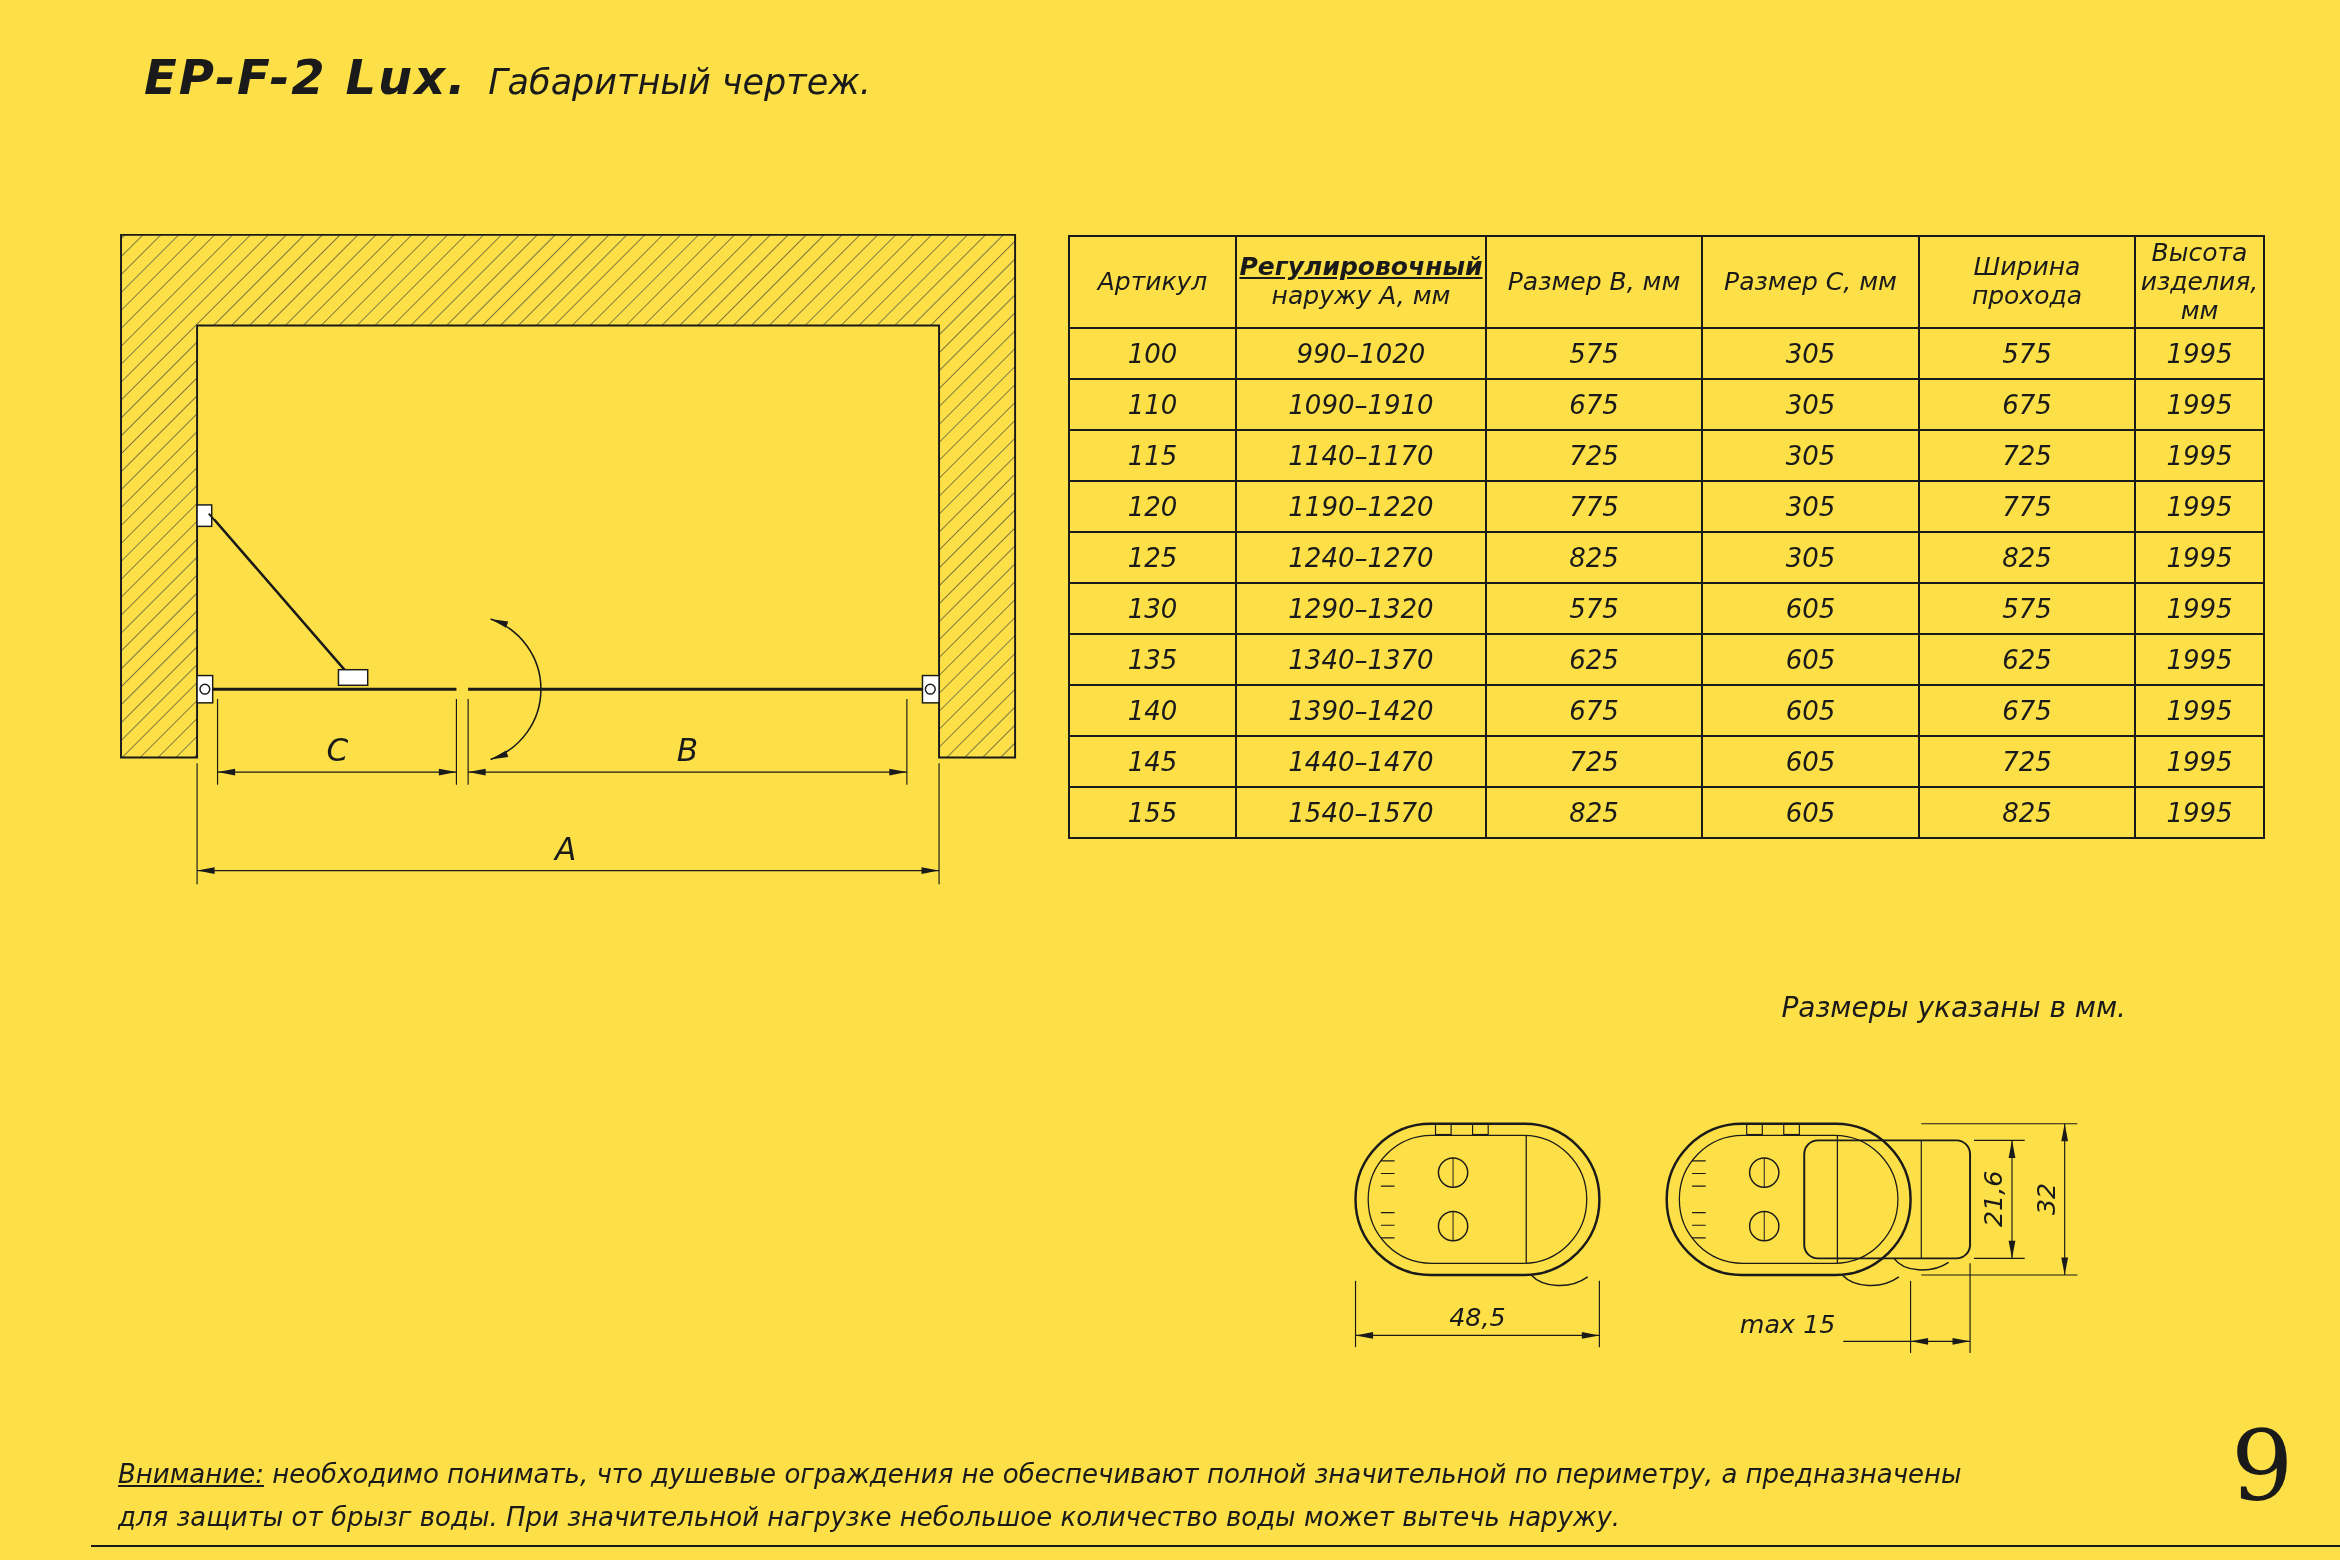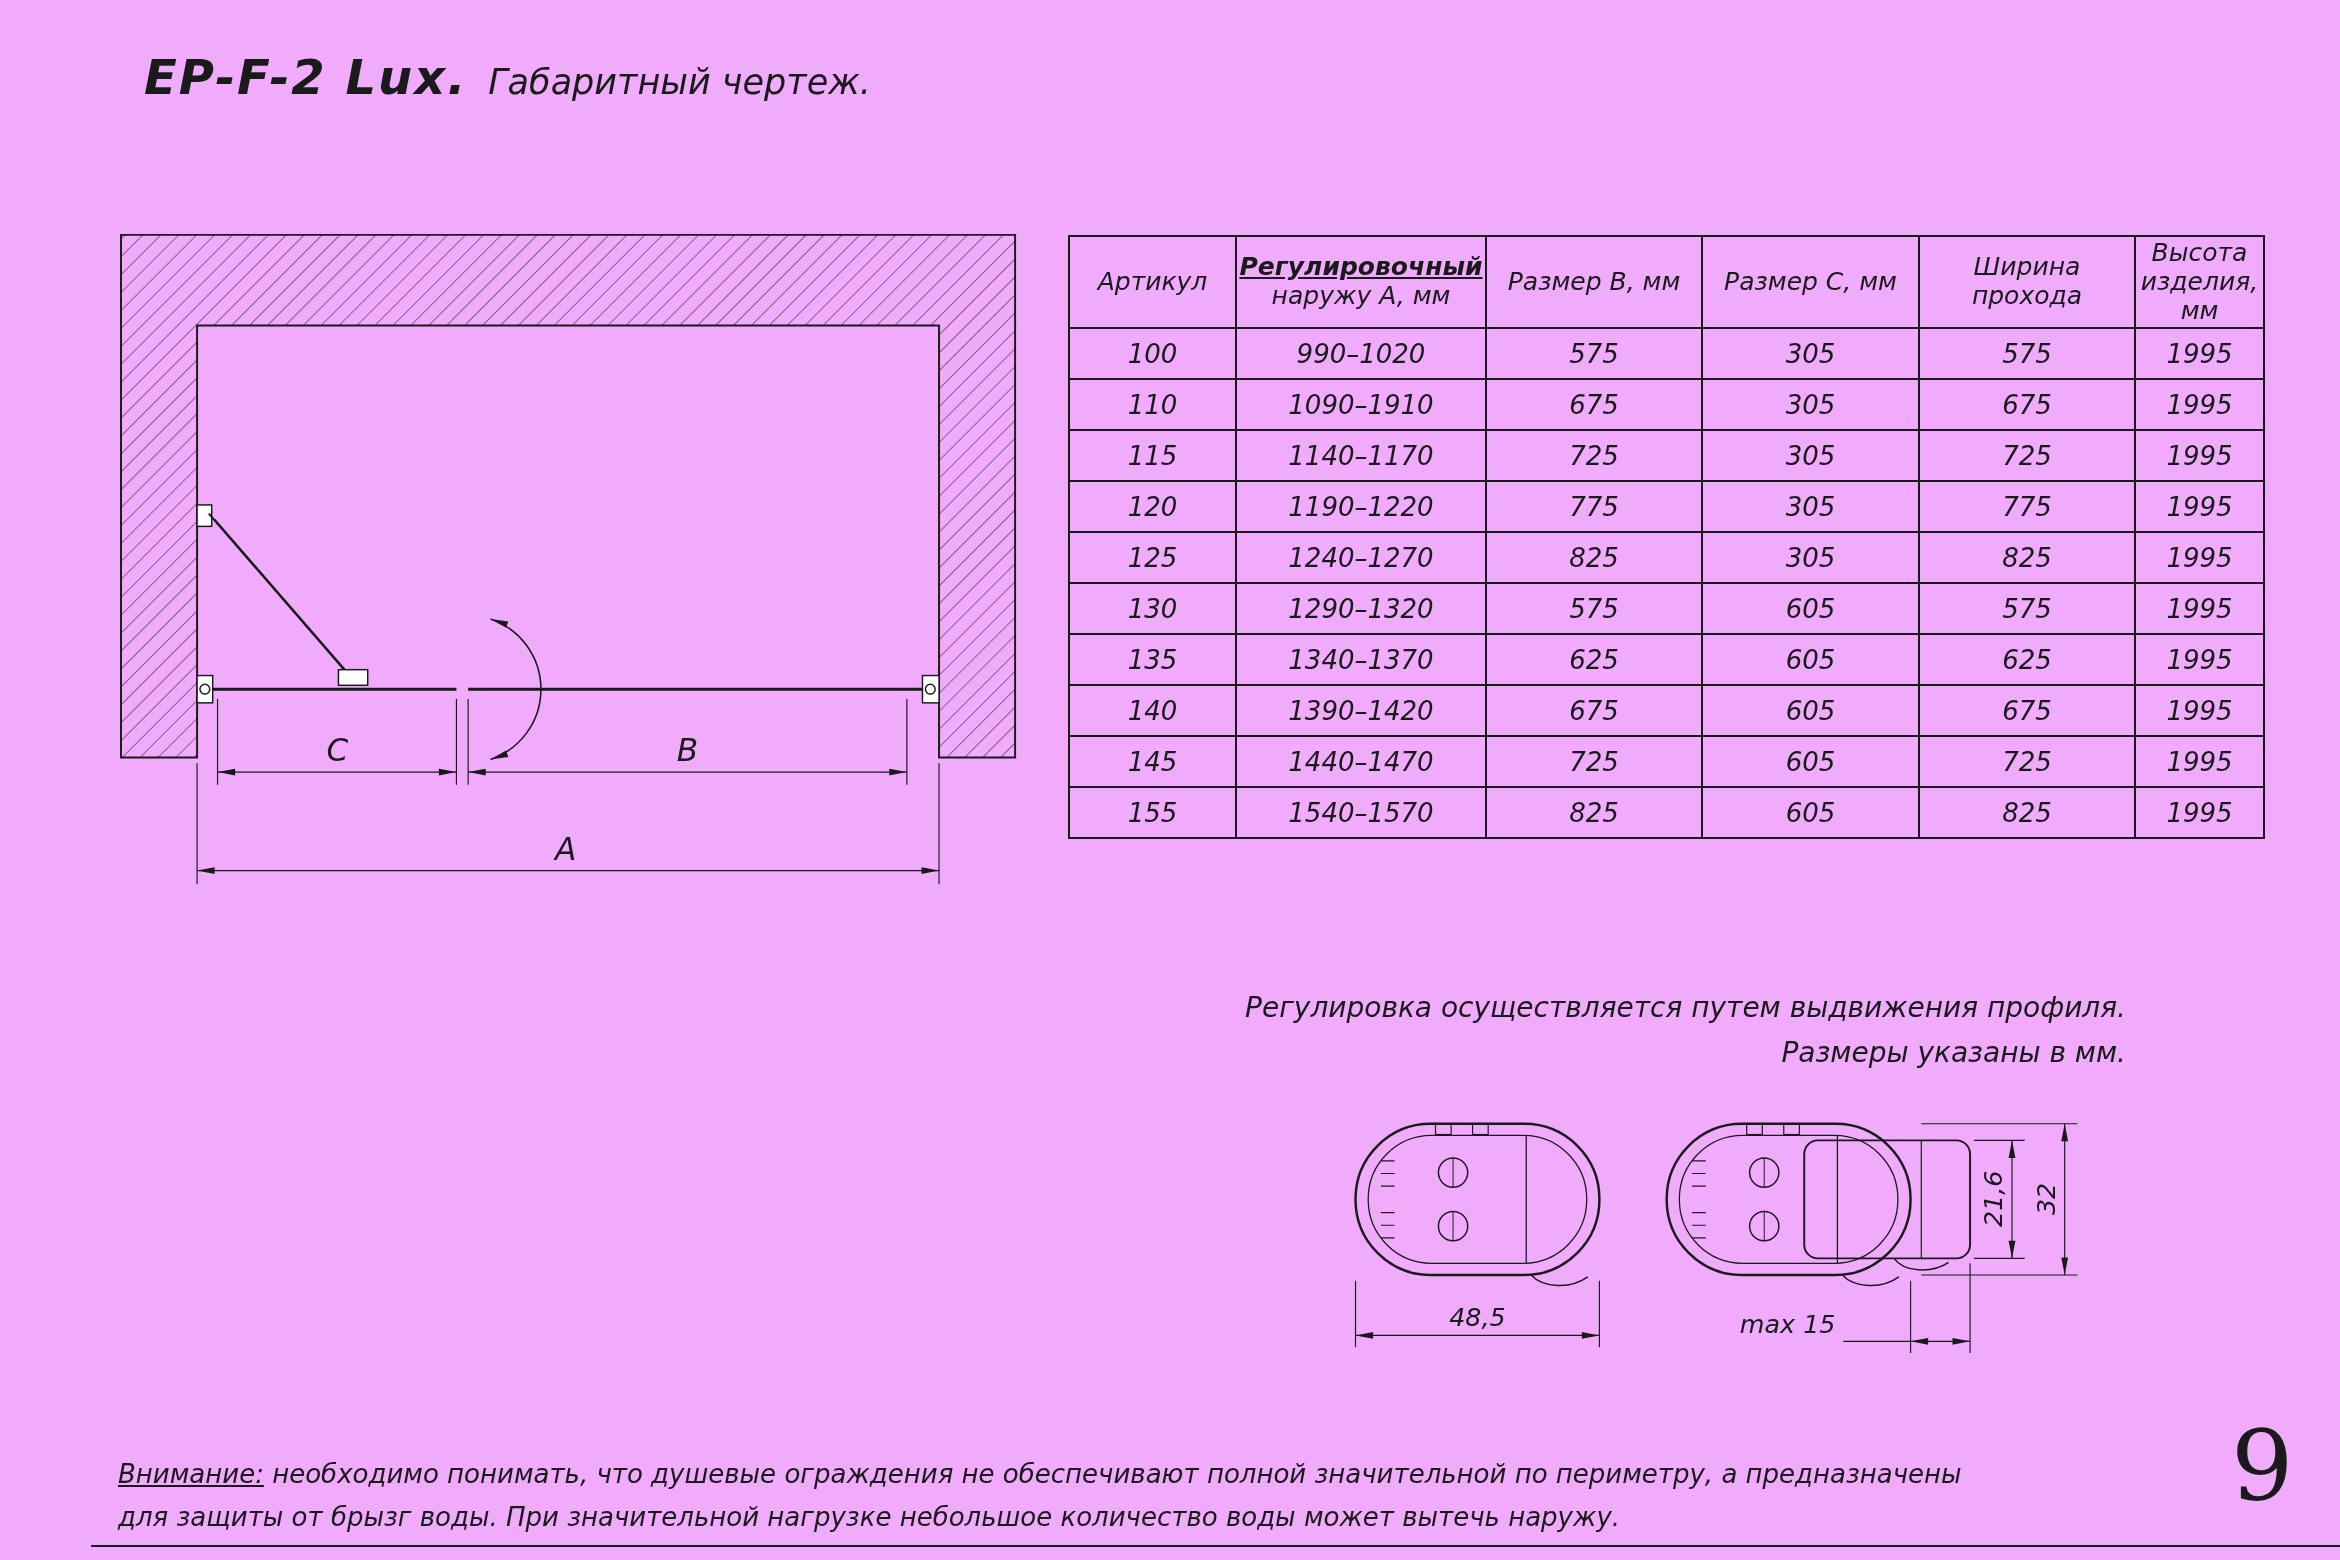--- a/index.html
+++ b/index.html
@@ -1,18 +1,18 @@
 <!DOCTYPE html>
 <html><head>
 <meta charset="utf-8">
 <style>
   * { margin: 0; padding: 0; box-sizing: border-box; }
   html, body { width: 2341px; height: 1560px; background: #fff; }
   .page {
-    position: relative; width: 2341px; height: 1560px; background: #f0abfc;
+    position: relative; width: 2341px; height: 1560px; background: #fde047;
     font-family: "DejaVu Sans", sans-serif; font-style: italic; color: #1a1a1a;
     overflow: hidden;
   }
   .title { position: absolute; left: 144px; top: 49px; white-space: nowrap; }
   .title-model { font-size: 48px; font-weight: bold; letter-spacing: 2px; }
   .title-caption { font-size: 35px; margin-left: 15.6px; }
 
   .drawing-svg { position: absolute; left: 112px; top: 229px; }
   .profiles-svg { position: absolute; left: 1297px; top: 1068px; }
 
@@ -227,21 +227,20 @@
           <td>1540–1570</td>
           <td>825</td>
           <td>605</td>
           <td>825</td>
           <td>1995</td>
         </tr>
       </tbody>
   </table>
 
   <div class="adjust-notes">
-    <div>Регулировка осуществляется путем выдвижения профиля.</div>
     <div>Размеры указаны в мм.</div>
   </div>
 
   <svg class="profiles-svg" width="1073" height="332" viewBox="0 0 1100 340">
     <g id="profile-capsule" stroke="#1a1a1a" fill="none">
       <rect x="60" y="57" width="250" height="155" rx="77" ry="77" stroke-width="2.5"></rect>
       <rect x="73" y="69" width="224" height="131" rx="65" ry="65" stroke-width="1.3"></rect>
       <line x1="235" y1="69" x2="235" y2="200" stroke-width="1.3"></line>
       <circle cx="160" cy="107" r="15" stroke-width="1.5"></circle>
       <circle cx="160" cy="162" r="15" stroke-width="1.5"></circle>

